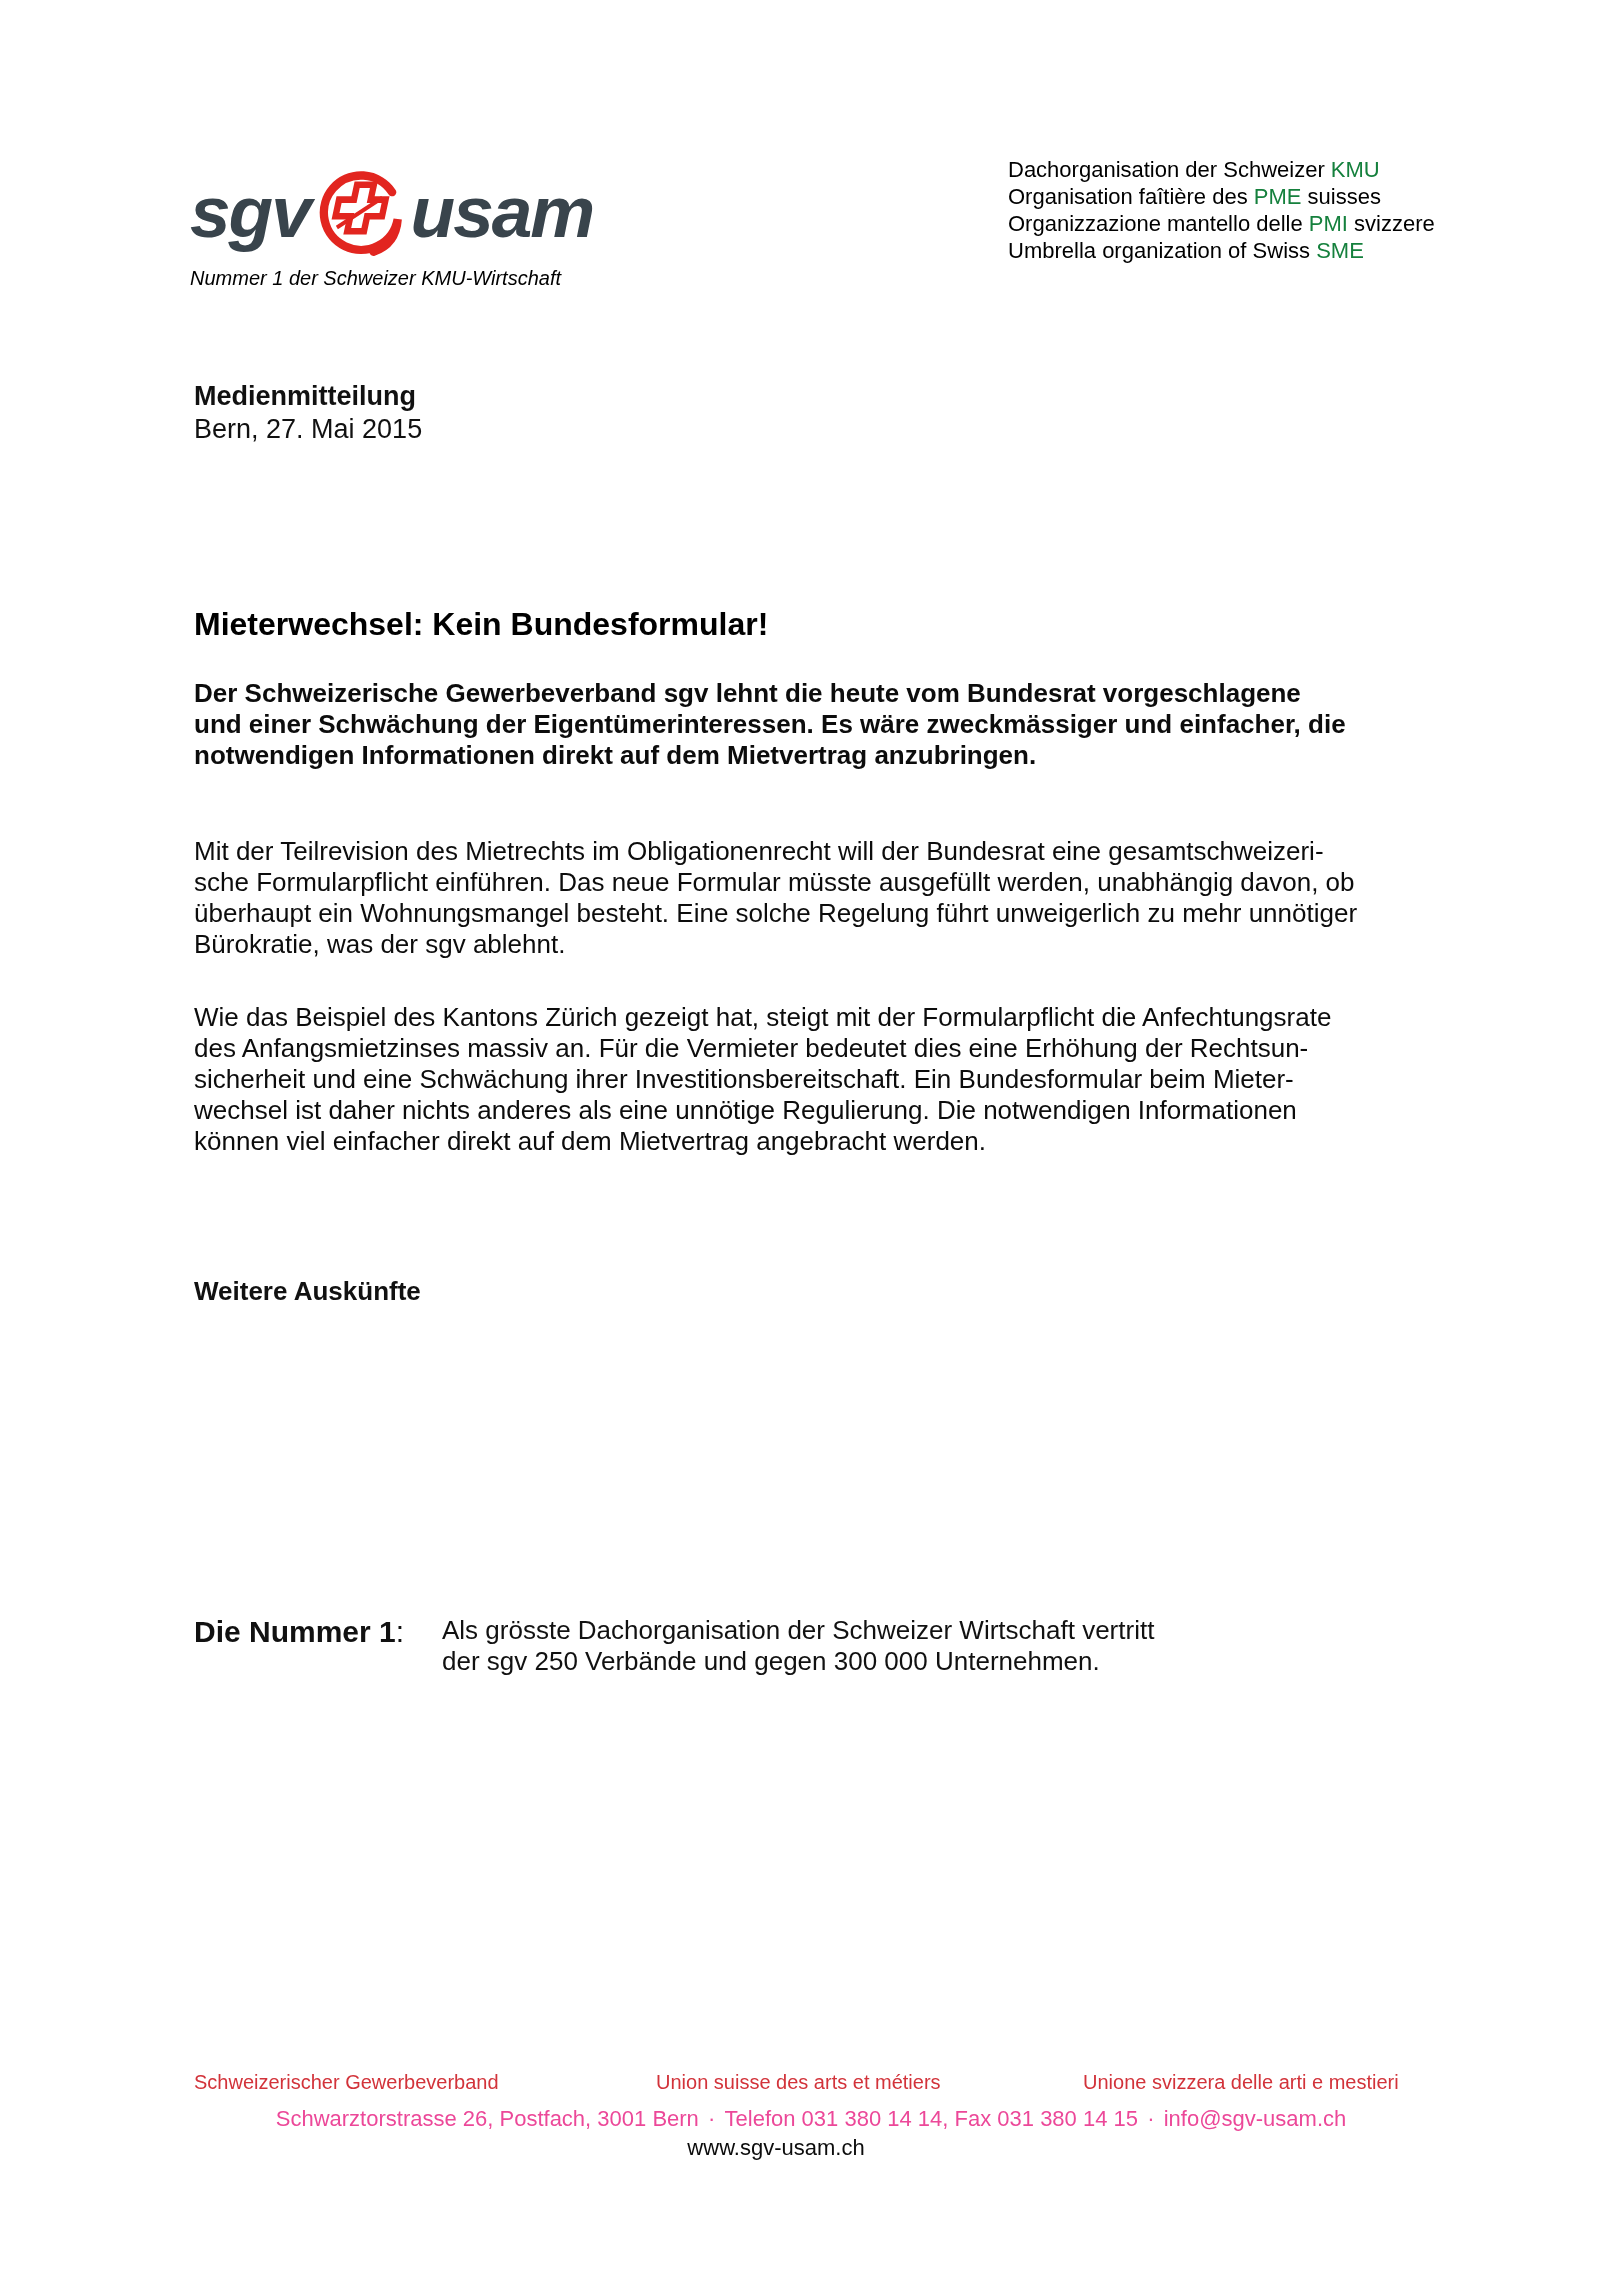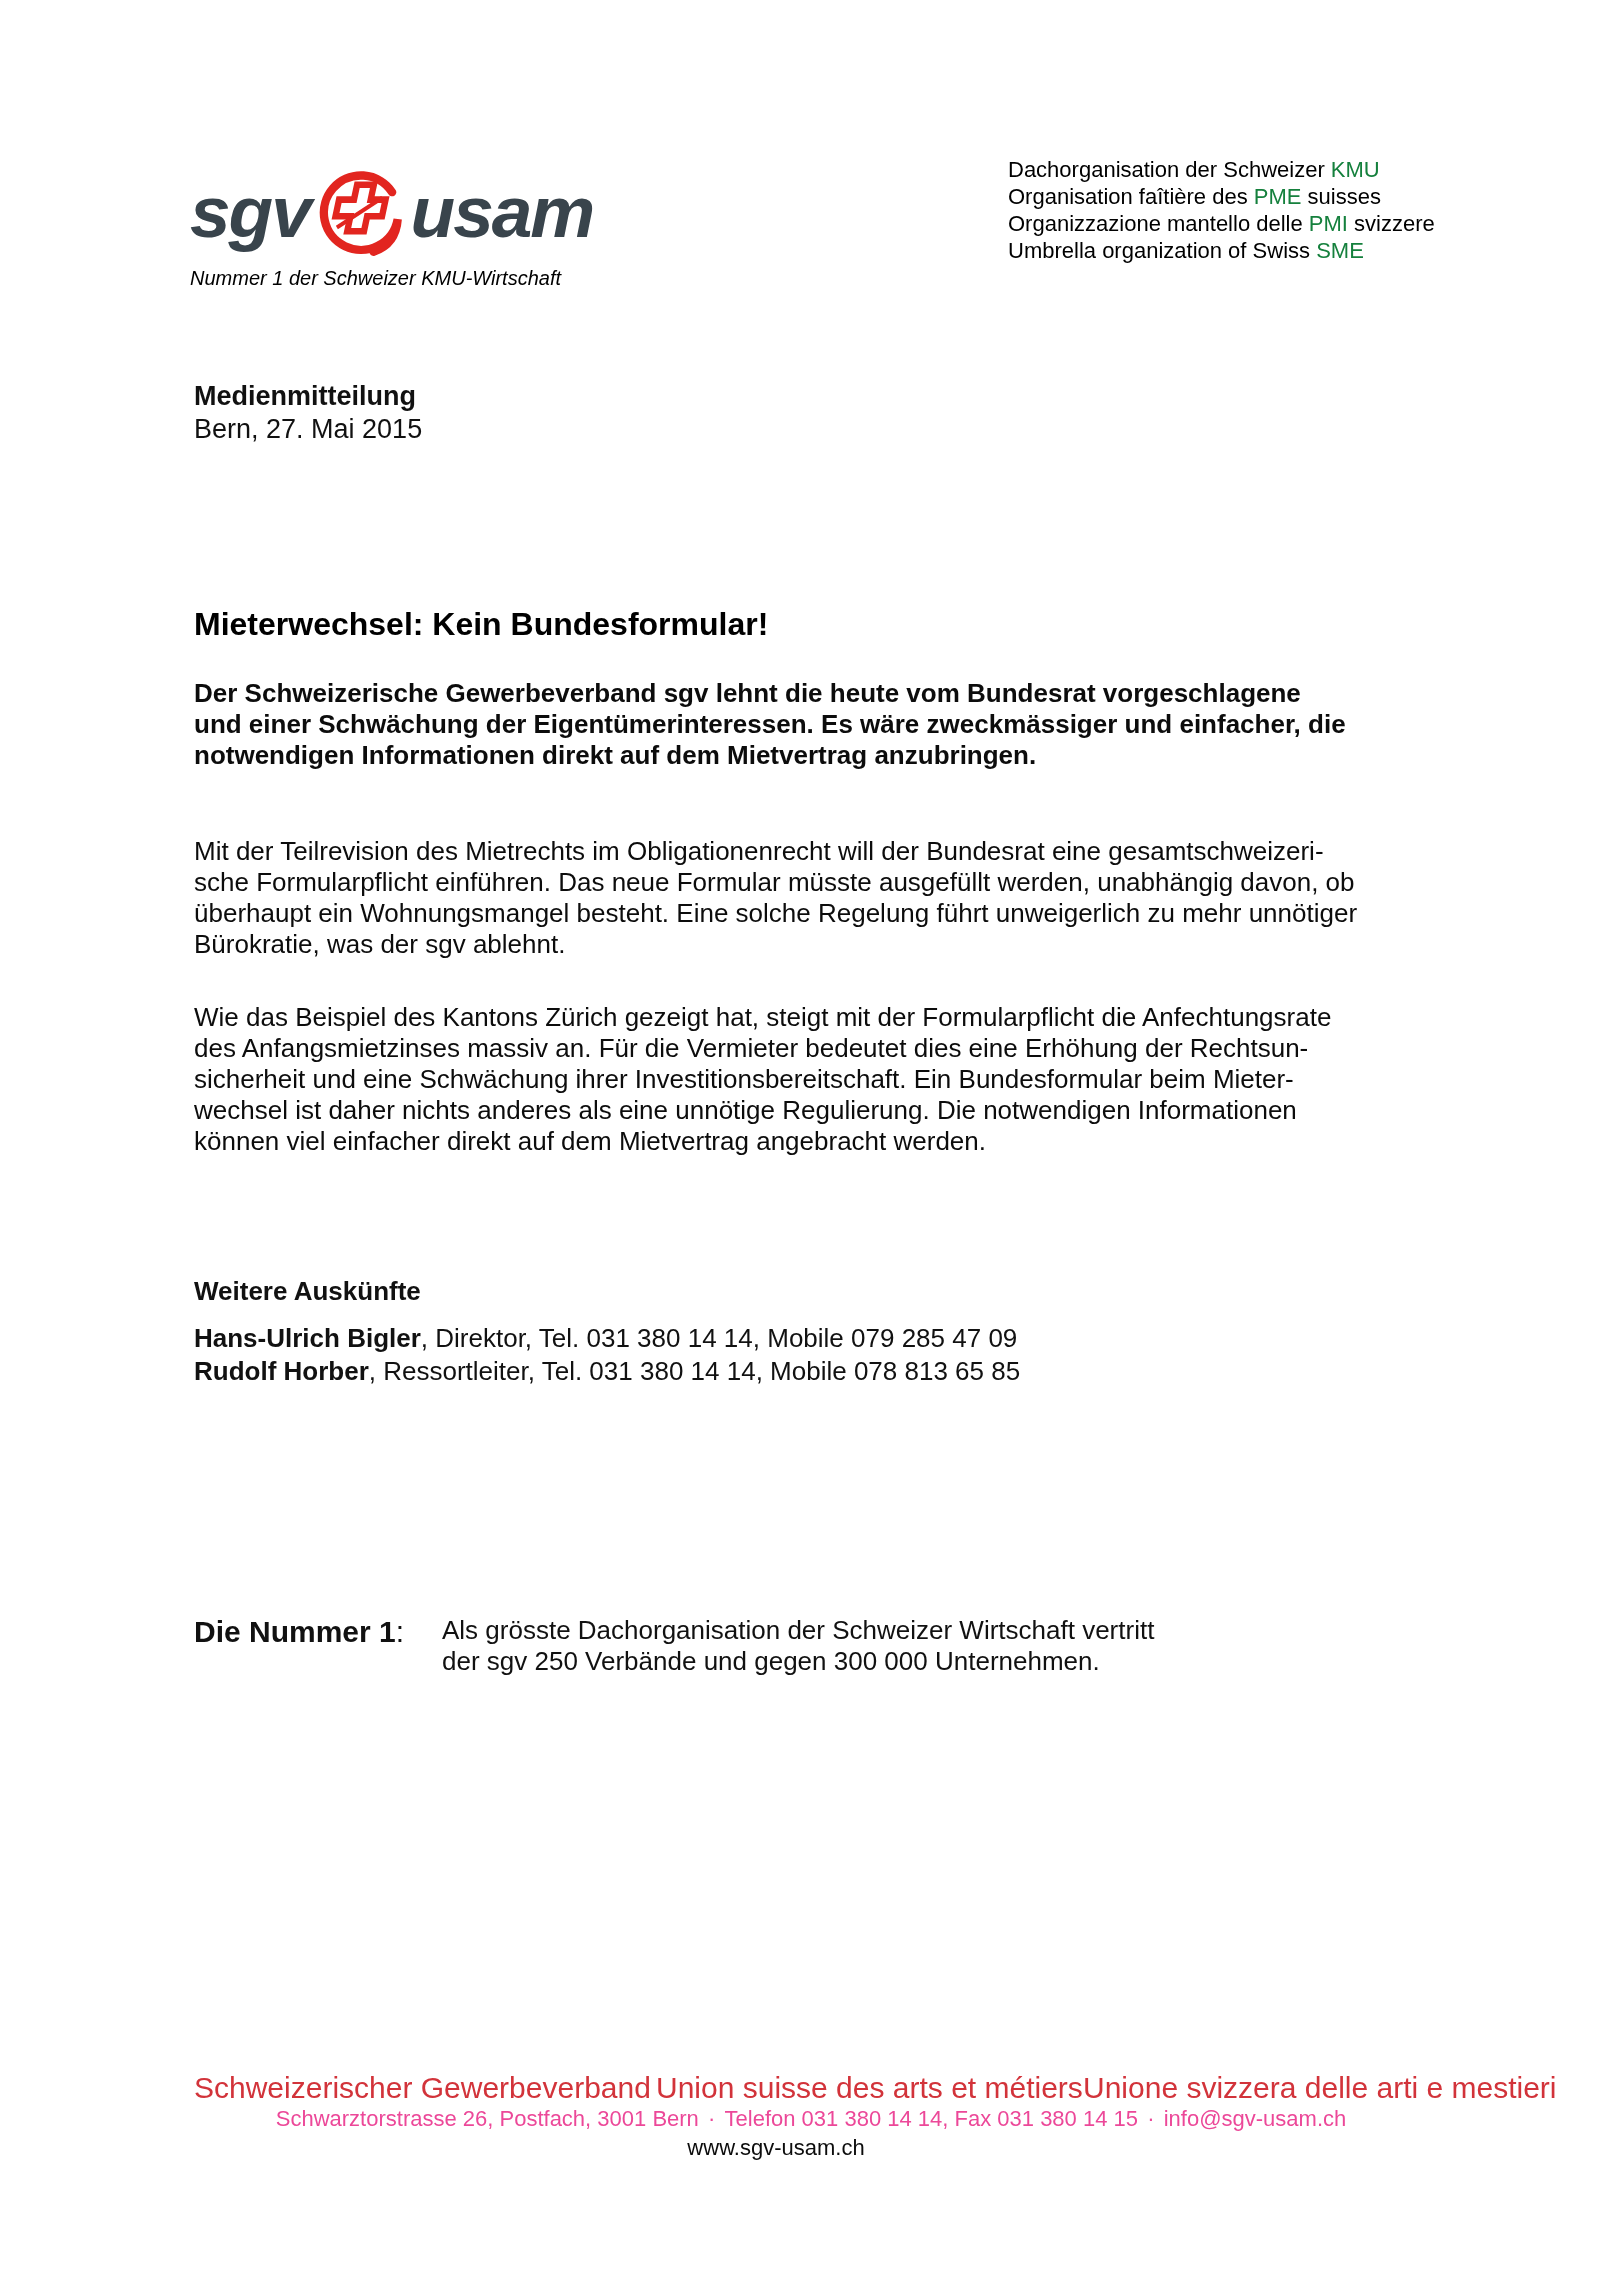--- a/index.html
+++ b/index.html
@@ -57,21 +57,21 @@
   .contact-block { left: 194px; top: 1322px; font-size: 26px; line-height: 33px; }
   .contact-line { white-space: nowrap; }
   .contact-name { font-weight: bold; }
 
   
   .numberone-label { left: 194px; top: 1615px; font-size: 30px; white-space: nowrap; }
   .numberone-label b { font-weight: bold; }
   .numberone-text { left: 442px; top: 1615px; font-size: 26px; line-height: 31px; }
 
   
-  .footer-orgs { left: 0; top: 2071px; width: 1468px; height: 29px; font-size: 30px; color: #d2333a; }
+  .footer-orgs { left: 0; top: 2071px; width: 1468px; height: 29px; font-size: 20px; color: #d2333a; }
   .footer-org-1 { position: absolute; left: 194px; white-space: nowrap; }
   .footer-org-2 { position: absolute; left: 656px; white-space: nowrap; }
   .footer-org-3 { position: absolute; left: 1083px; white-space: nowrap; }
   .footer-address { left: 0; top: 2106px; width: 1622px; text-align: center; font-size: 22px; color: #ec4899; white-space: nowrap; }
   .footer-sep { margin: 0 9.2px; }
   .footer-website { left: 0; top: 2135px; width: 1552px; text-align: center; font-size: 22px; color: #0c0c0c; }
 </style>
 </head>
 <body>
 
@@ -121,24 +121,20 @@
 
   <div class="abs bodytext para3">
     <div class="bodyline">Wie das Beispiel des Kantons Zürich gezeigt hat, steigt mit der Formularpflicht die Anfechtungsrate</div>
     <div class="bodyline">des Anfangsmietzinses massiv an. Für die Vermieter bedeutet dies eine Erhöhung der Rechtsun-</div>
     <div class="bodyline">sicherheit und eine Schwächung ihrer Investitionsbereitschaft. Ein Bundesformular beim Mieter-</div>
     <div class="bodyline">wechsel ist daher nichts anderes als eine unnötige Regulierung. Die notwendigen Informationen</div>
     <div class="bodyline">können viel einfacher direkt auf dem Mietvertrag angebracht werden.</div>
   </div>
 
   <div class="abs contact-heading">Weitere Auskünfte</div>
-  <div class="abs contact-block">
-    <div class="contact-line"><span class="contact-name">Hans-Ulrich Bigler</span><span>, Direktor, Tel. 031 380 14 14, Mobile 079 285 47 09</span></div>
-    <div class="contact-line"><span class="contact-name">Rudolf Horber</span><span>, Ressortleiter, Tel. 031 380 14 14, Mobile 078 813 65 85</span></div>
-  </div>
 
   <div class="abs numberone-label"><b>Die Nummer 1</b><span>:</span></div>
   <div class="abs numberone-text">
     <div class="bodyline">Als grösste Dachorganisation der Schweizer Wirtschaft vertritt</div>
     <div class="bodyline">der sgv 250 Verbände und gegen 300 000 Unternehmen.</div>
   </div>
 
   <div class="abs footer-orgs">
     <span class="footer-org-1">Schweizerischer Gewerbeverband</span>
     <span class="footer-org-2">Union suisse des arts et métiers</span>

